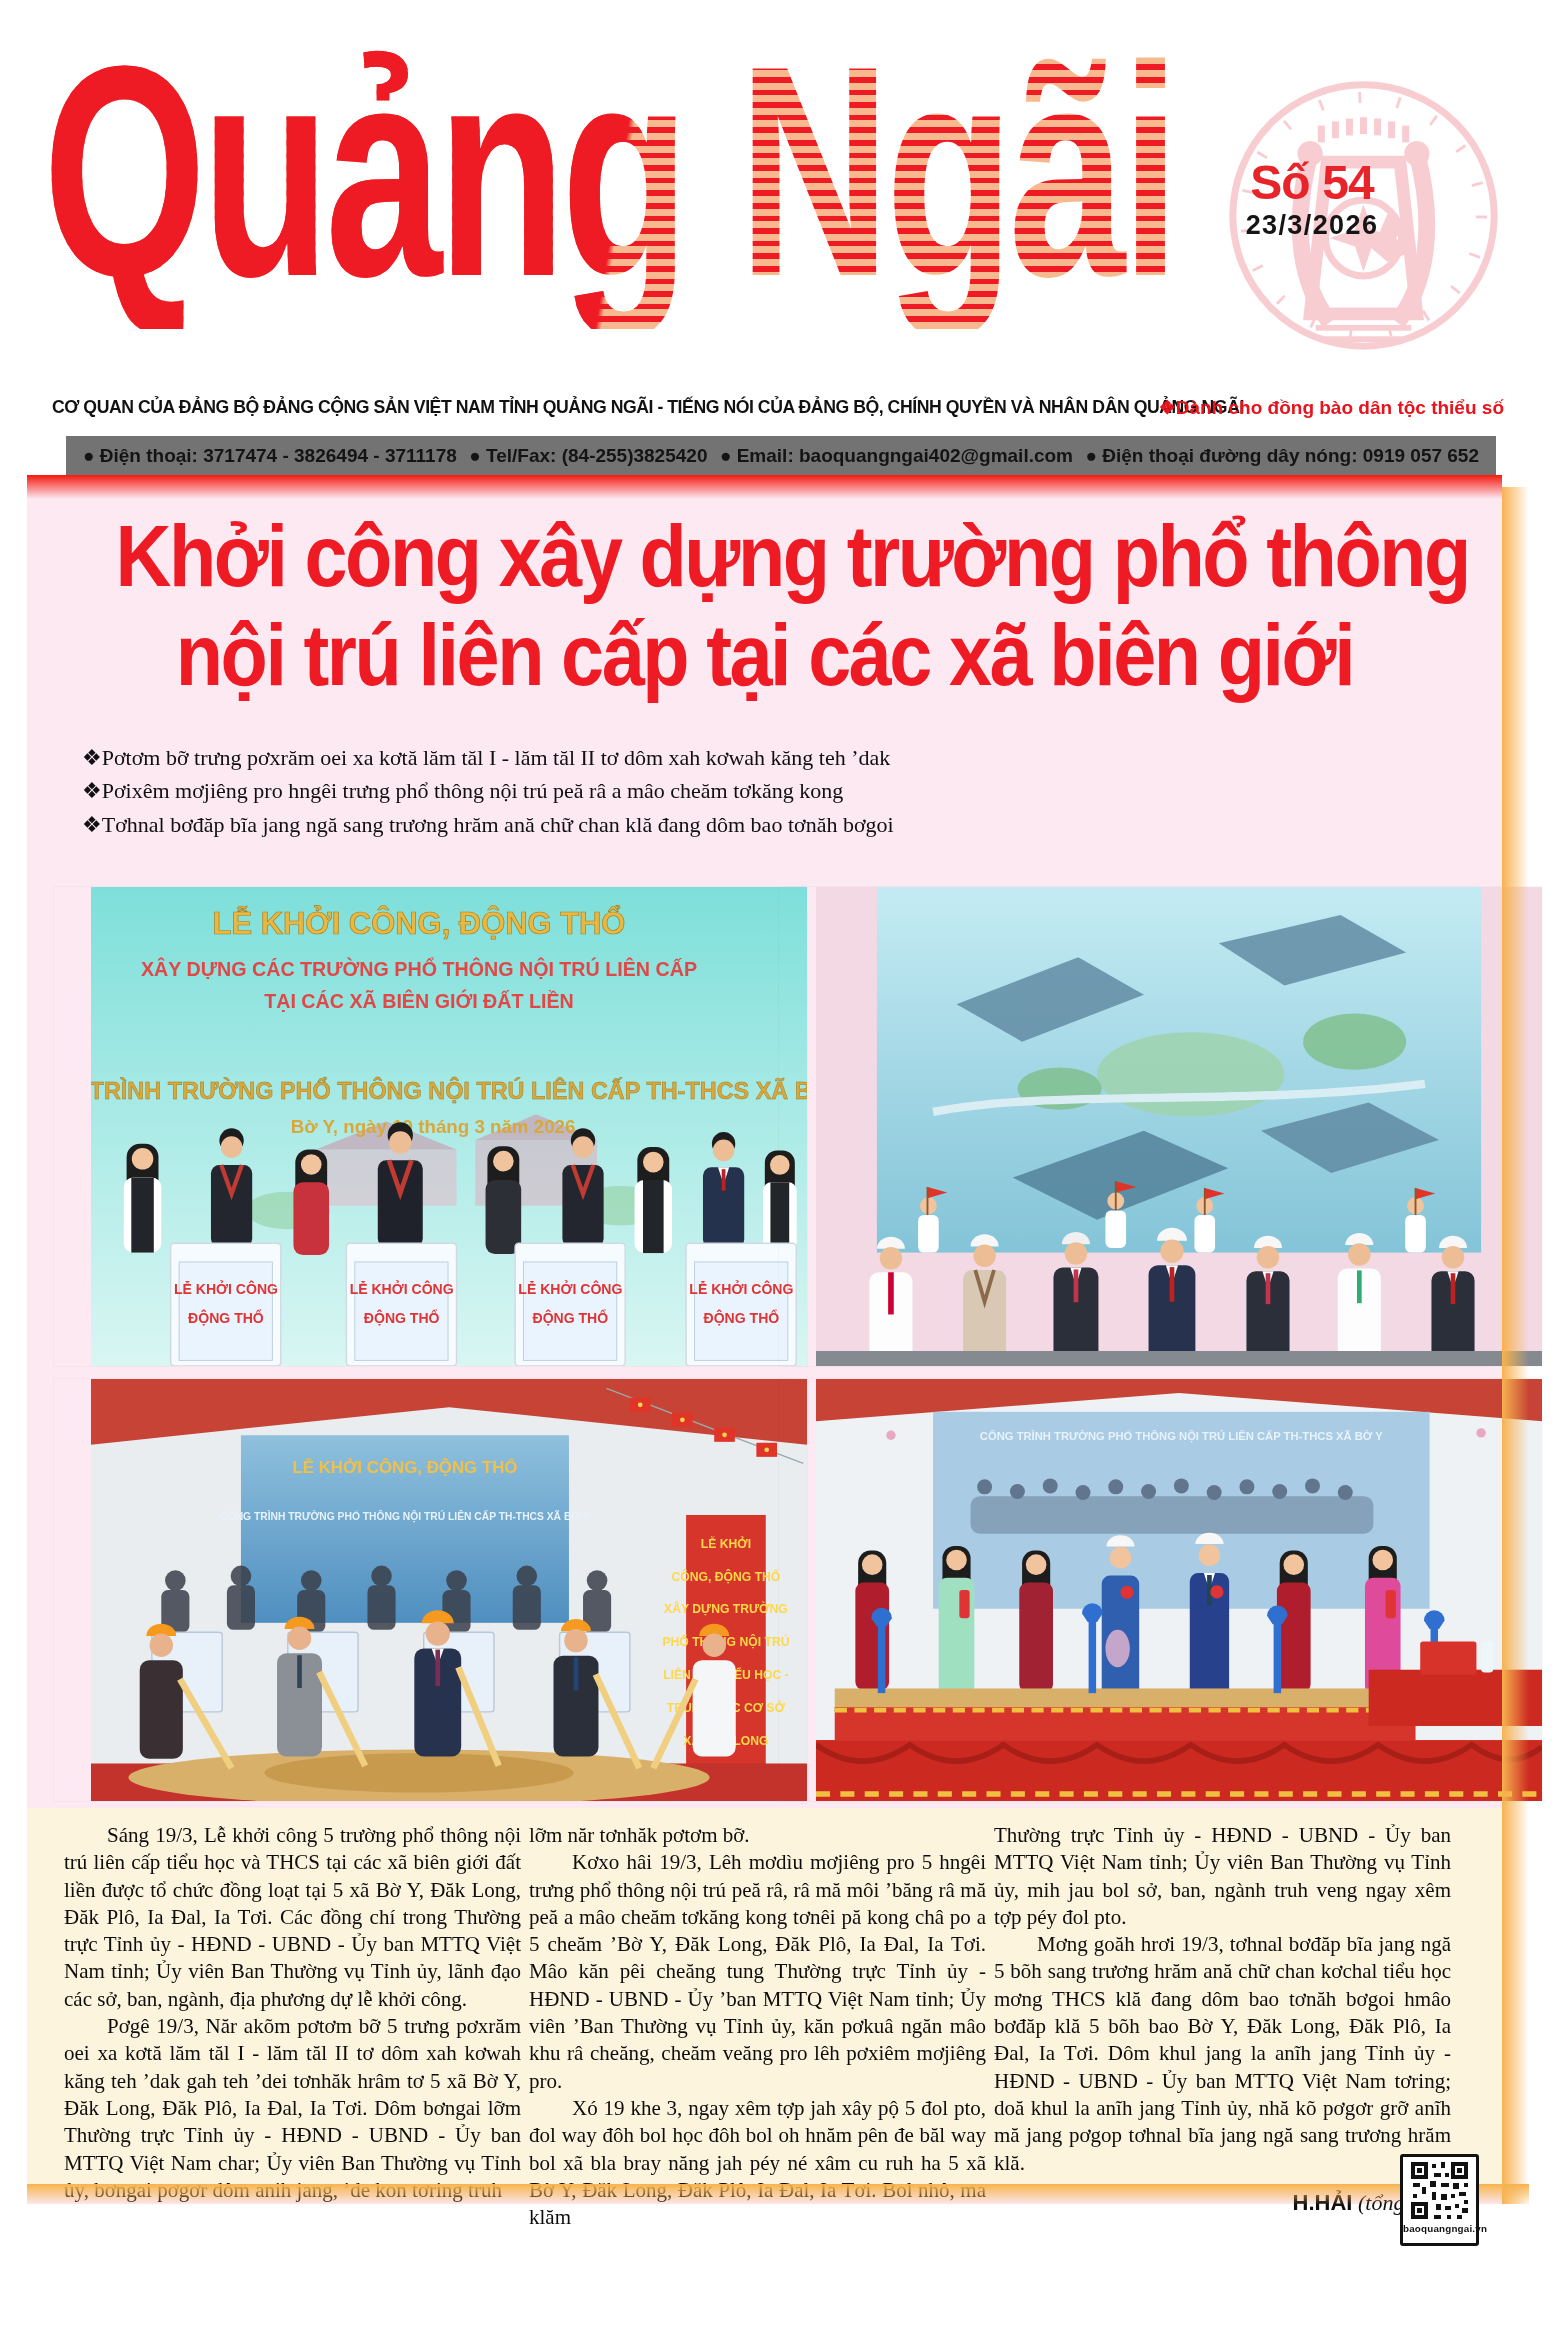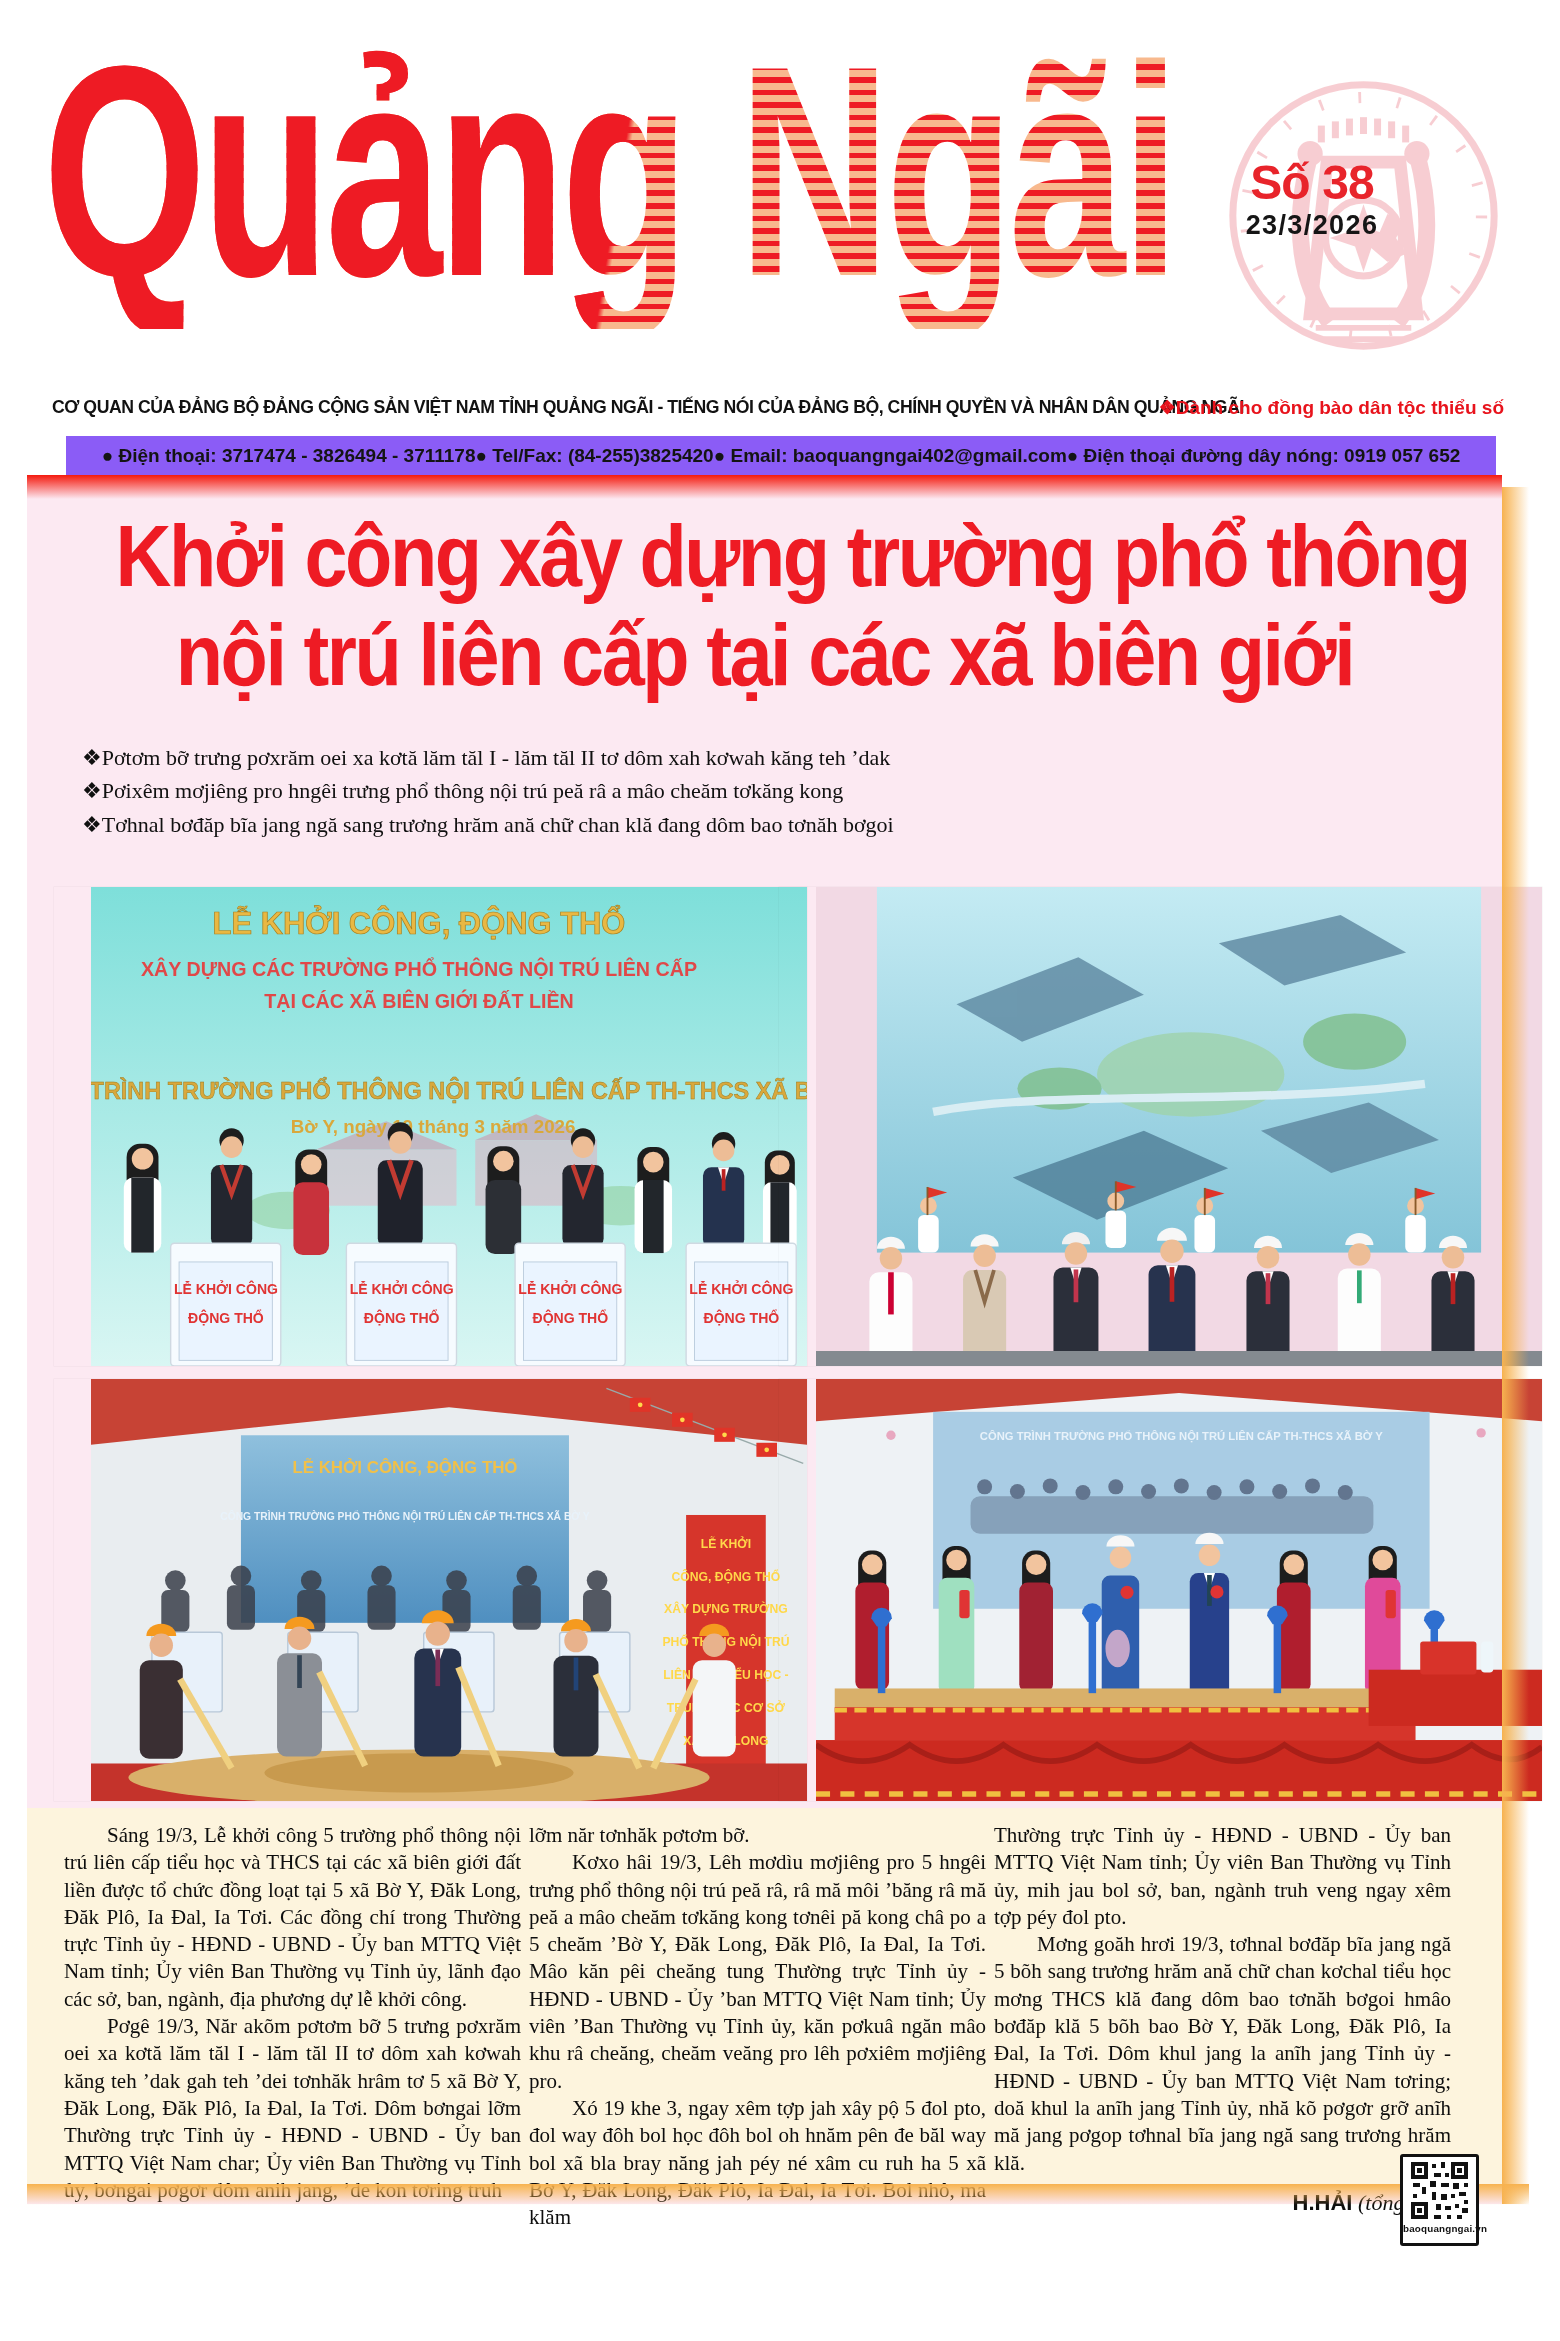--- a/index.html
+++ b/index.html
@@ -25,21 +25,21 @@
   .edition{position:absolute;left:1138px;top:212px;width:309px;text-align:center;
     font-family:"DejaVu Serif",serif;font-style:italic;font-weight:700;
     font-size:69px;color:#ea1721;text-shadow:4.2px 4.2px 0 rgba(150,150,150,.75);}
   .agency-line{position:absolute;left:52px;top:396px;white-space:nowrap;
     font-size:19px;font-weight:900;color:#121212;letter-spacing:-0.5px;
     transform:scaleX(0.93);transform-origin:left top;}
   .audience{position:absolute;right:56px;top:396px;font-size:19px;font-weight:900;color:#e8131c;}
 
   
   .contact-bar{position:absolute;left:66px;top:436px;width:1430px;height:39px;
-    background:#8b5cf6;display:flex;align-items:center;justify-content:center;
+    background:#737373;display:flex;align-items:center;justify-content:space-between;
     padding:0 17px;box-sizing:border-box;font-size:19px;font-weight:800;color:#141414;}
 
   
   .sheet{position:absolute;left:27px;top:475px;width:1475px;height:1729px;background:#fce9f2;}
   .red-fade{position:absolute;left:0;top:0;width:100%;height:24px;
     background:linear-gradient(to bottom,#f41a0e,rgba(252,233,242,0));}
   .frame-right{position:absolute;left:1502px;top:487px;width:27px;height:1717px;
     background:linear-gradient(to right,#f7b24f,rgba(255,255,255,0));}
   .frame-bottom{position:absolute;left:27px;top:2184px;width:1502px;height:20.6px;
     background:linear-gradient(to bottom,#f7b24f,rgba(255,255,255,0));}
@@ -111,21 +111,21 @@
       </g>
       <circle cx="100" cy="116" r="27" fill="#ffffff" stroke-width="5"></circle>
       <g fill="#f2a6ae" stroke="none">
         <polygon points="100,92 106,110 124,116 106,122 100,140 94,122 76,116 94,110"></polygon>
         <polygon points="117,99 111,113 103,121 117,133 131,127 123,116 131,105"></polygon>
       </g>
       <path d="M66,180 L134,180 M72,188 L128,188" stroke-width="4"></path>
     </g>
   </svg>
 
-  <div class="issue-no">Số 38</div>
+  <div class="issue-no">Số 54</div>
   <div class="issue-date">23/3/2026</div>
 
   <div class="agency-line">CƠ QUAN CỦA ĐẢNG BỘ ĐẢNG CỘNG SẢN VIỆT NAM TỈNH QUẢNG NGÃI - TIẾNG NÓI CỦA ĐẢNG BỘ, CHÍNH QUYỀN VÀ NHÂN DÂN QUẢNG NGÃI</div>
   <div class="audience">❖Dành cho đồng bào dân tộc thiểu số</div>
 
   <div class="contact-bar">
     <span>● Điện thoại: 3717474 - 3826494 - 3711178</span>
     <span>● Tel/Fax: (84-255)3825420</span>
     <span>● Email: baoquangngai402@gmail.com</span>
     <span>● Điện thoại đường dây nóng: 0919 057 652</span>

